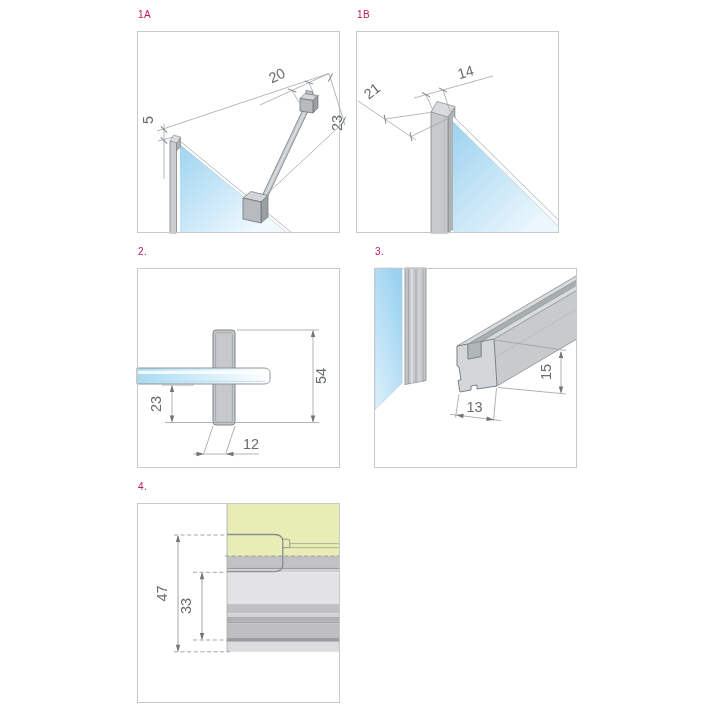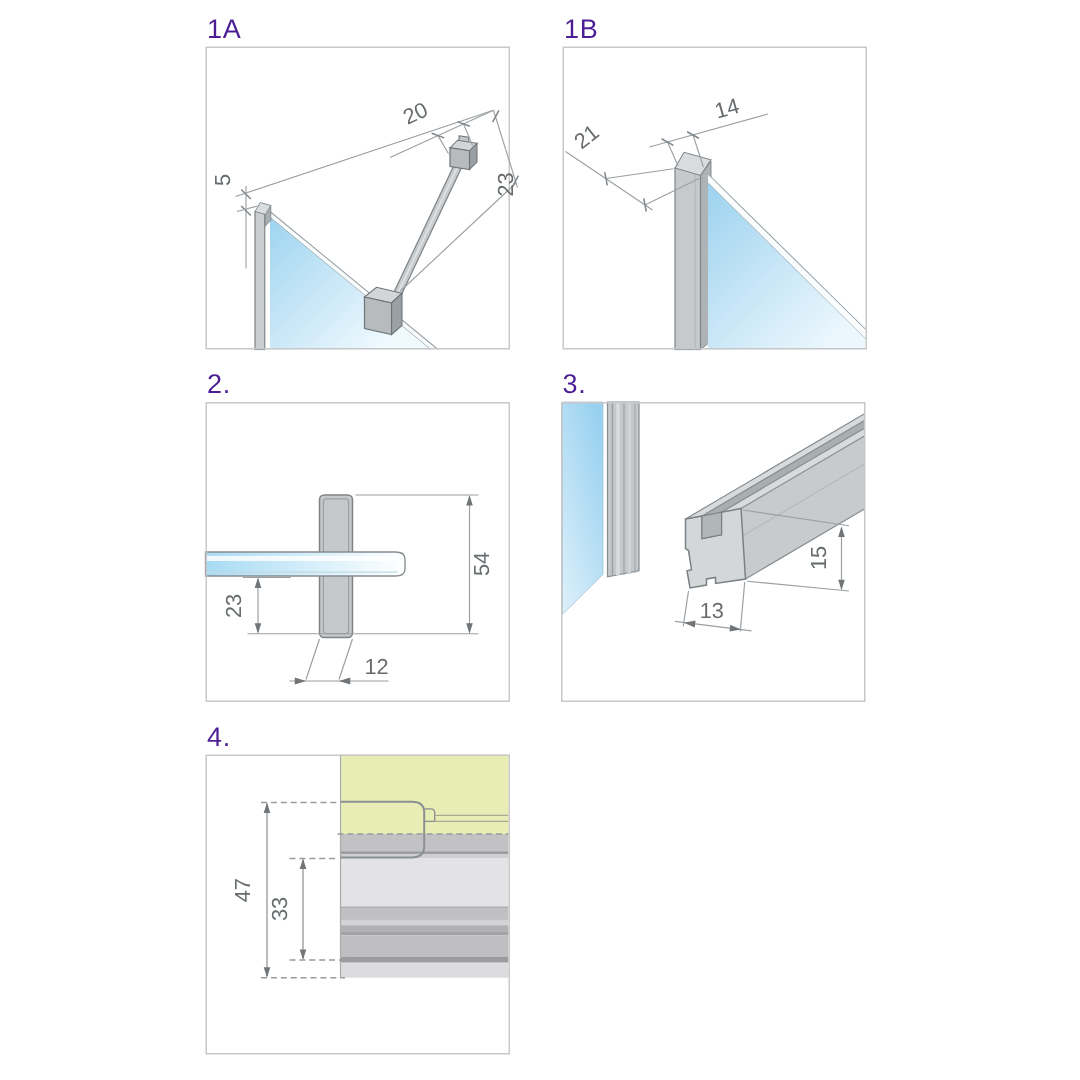--- a/index.html
+++ b/index.html
@@ -1,19 +1,19 @@
 <!DOCTYPE html>
 <html><head>
 <meta charset="utf-8">
 <style>
   html,body{margin:0;padding:0;background:#ffffff;}
   .board{position:relative;width:720px;height:720px;background:#ffffff;overflow:hidden;
          font-family:"Liberation Sans",sans-serif;}
   .fig{position:absolute;}
-  .fig-label{position:absolute;top:-22px;left:1px;font-size:18px;color:#4c1d95;letter-spacing:.5px;}
+  .fig-label{position:absolute;top:-22px;left:1px;font-size:10px;color:#be185d;letter-spacing:.5px;}
   .fig svg{display:block;overflow:visible;}
   svg text{font-family:"Liberation Sans",sans-serif;font-size:14.5px;fill:#676c6f;text-anchor:middle;}
 </style>
 </head>
 <body>
 
 <div class="board">
 
   <div class="fig" style="left:137px;top:31px;width:203px;height:202px">
     <div class="fig-label">1A</div>
@@ -67,21 +67,21 @@
         <line x1="-4.5" y1="0" x2="4.5" y2="0" transform="translate(27,98.5) rotate(45)" stroke="#80868a" stroke-width="1"></line>
         <line x1="-4.5" y1="0" x2="4.5" y2="0" transform="translate(27,109.5) rotate(45)" stroke="#80868a" stroke-width="1"></line>
         <line x1="21" y1="110" x2="36" y2="106"></line>
       </g>
       <text transform="translate(142,49) rotate(-25)">20</text>
       <text transform="translate(205,92) rotate(-90)">23</text>
       <text transform="translate(16,89) rotate(-90)">5</text>
     </svg>
   </div>
 
-  <div class="fig" style="left:375px;top:31px;width:202px;height:202px">
+  <div class="fig" style="left:356px;top:31px;width:202px;height:202px">
     <div class="fig-label">1B</div>
     <svg width="203" height="202" viewBox="0 0 203 202">
       <defs>
         <linearGradient id="g1b" x1="0" y1="0" x2="0.85" y2="0.9">
           <stop offset="0" stop-color="#9cd2ef"></stop>
             <stop offset="1" stop-color="#ecf7fd"></stop>
         </linearGradient>
       </defs>
       <g>
         <polygon points="92,86 99,76.5 99,196.5 92,202" fill="#aeb3b6" stroke="#7f8487" stroke-width="0.6"></polygon>

